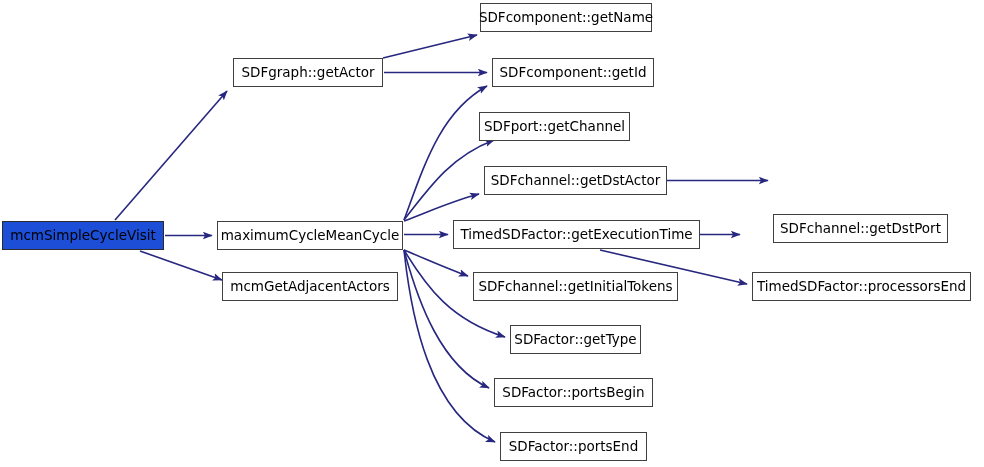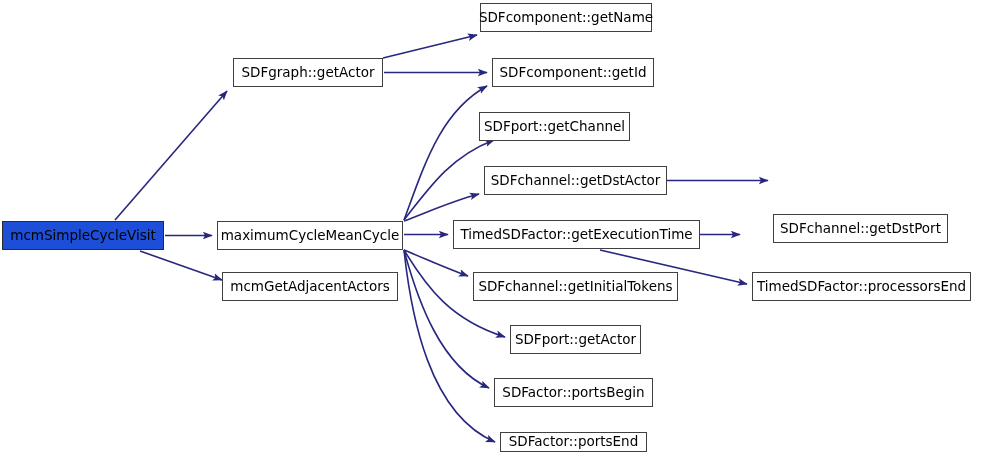--- a/index.html
+++ b/index.html
@@ -126,28 +126,28 @@
 
   <div class="node" style="left:453px; top:220px; width:247px; height:29px;">
     <span class="node-label">TimedSDFactor::getExecutionTime</span>
   </div>
 
   <div class="node" style="left:473px; top:272px; width:205px; height:29px;">
     <span class="node-label">SDFchannel::getInitialTokens</span>
   </div>
 
   <div class="node" style="left:510px; top:325px; width:131px; height:29px;">
-    <span class="node-label">SDFport::getActor</span>
+    <span class="node-label">SDFactor::getType</span>
   </div>
 
   <div class="node" style="left:494px; top:378px; width:159px; height:29px;">
     <span class="node-label">SDFactor::portsBegin</span>
   </div>
 
-  <div class="node" style="left:500px; top:432px; width:147px; height:20px;">
+  <div class="node" style="left:500px; top:432px; width:147px; height:29px;">
     <span class="node-label">SDFactor::portsEnd</span>
   </div>
 
   <div class="node" style="left:773px; top:166px; width:175px; height:29px;margin-top:48px;">
     <span class="node-label">SDFchannel::getDstPort</span>
   </div>
 
 
   <div class="node" style="left:752px; top:272px; width:219px; height:29px;">
     <span class="node-label">TimedSDFactor::processorsEnd</span>

